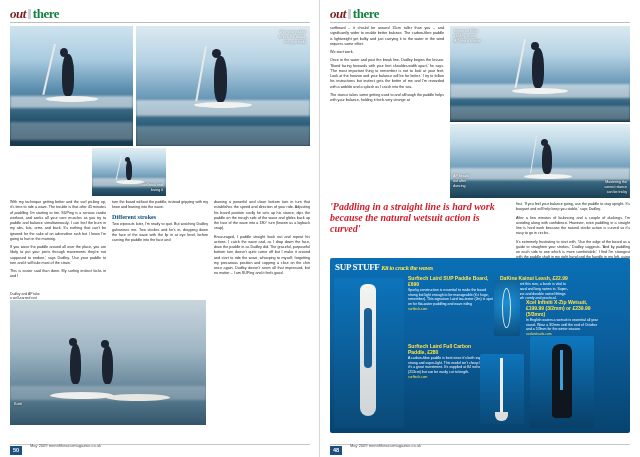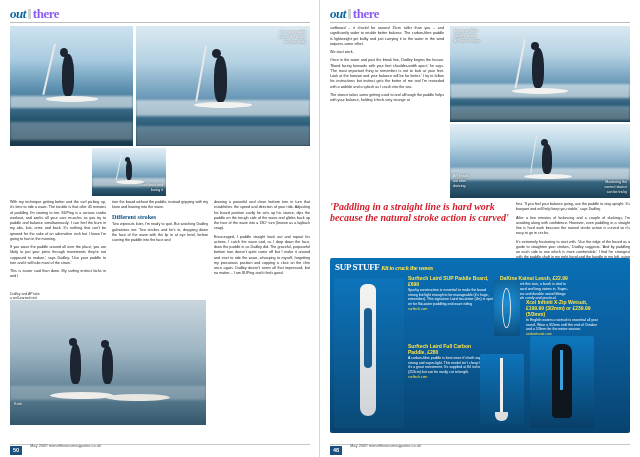--- a/index.html
+++ b/index.html
@@ -15,22 +15,22 @@
   .page { position:relative; width:320px; height:457px; background:#ffffff; overflow:hidden; }
   .page.left { border-right:1px solid #d8d8d8; }
 
   
   .masthead {
     position:absolute; top:6px; height:14px;
     font-family:"Liberation Serif", serif;
     font-size:13px; font-weight:bold; letter-spacing:-0.5px;
     color:#111;
   }
-  .masthead .out { font-style:italic; color:#0369a1; }
-  .masthead .there { color:#8b5cf6; }
+  .masthead .out { font-style:italic; color:#7f1d1d; }
+  .masthead .there { color:#15803d; }
   .masthead .bar { display:inline-block; width:3px; height:10px; background:#cfcfcf; margin:0 2px; vertical-align:-1px;}
   .rule-top { position:absolute; height:1px; background:#bdbdbd; top:22px; }
 
   
   .ph { position:absolute; overflow:hidden; }
   .sea {
     background:
       linear-gradient(180deg,#cfe3ef 0%, #a9cbe0 28%, #5d90b0 52%, #27556f 78%, #16384b 100%);
   }
   .sea2 {
@@ -233,21 +233,21 @@
     <div class="cols" style="left:10px; top:26px; width:114px;">
       <div class="col" style="width:114px;">
         <p>surfboard – it should be around 15cm taller than you – and significantly wider to enable better balance. The carbon-fibre paddle is lightweight yet bulky and just carrying it to the water in the wind requires some effort.</p>
         <p>We start work.</p>
         <p>Once in the water and past the break line, Dudley begins the lesson. 'Stand facing forwards with your feet shoulder-width apart,' he says. 'The most important thing to remember is not to look at your feet. Look at the horizon and your balance will be far better.' I try to follow his instructions but instinct gets the better of me and I'm rewarded with a wobble and a splash as I crash into the sea.</p>
         <p>The stance takes some getting used to and although the paddle helps with your balance, holding it feels very strange at</p>
         <p></p>
       </div>
     </div>
 
-    <div class="headline" style="left:10px; top:202px; width:180px;">'Paddling in a straight line is hard work because the natural stroke action is curved'</div>
+    <div class="headline" style="left:10px; top:202px; width:180px;">'Paddling in a straight line is hard work because the natural wetsuit action is curved'</div>
 
     <div class="cols" style="left:196px; top:202px; width:114px;">
       <div class="col" style="width:114px;">
         <p>first. 'If you feel your balance going, use the paddle to stay upright. It's buoyant and will help keep you stable,' says Dudley.</p>
         <p>After a few minutes of balancing and a couple of duckings, I'm avoiding along with confidence. However, even paddling in a straight line is hard work because the natural stroke action is curved so it's easy to go in circles.</p>
         <p>It's extremely frustrating to start with. 'Use the edge of the board as a guide to straighten your strokes,' Dudley suggests. 'And by paddling on each side to one which is more comfortable.' I find I'm strongest with the paddle shaft in my right hand and the handle in my left, using a pivoting motion to gain as much pull as possible. Half an hour later I've got the hang of it – I'm not the straightest but at least I'm no longer going round in circles.</p>
         <p></p>
       </div>
     </div>
 

